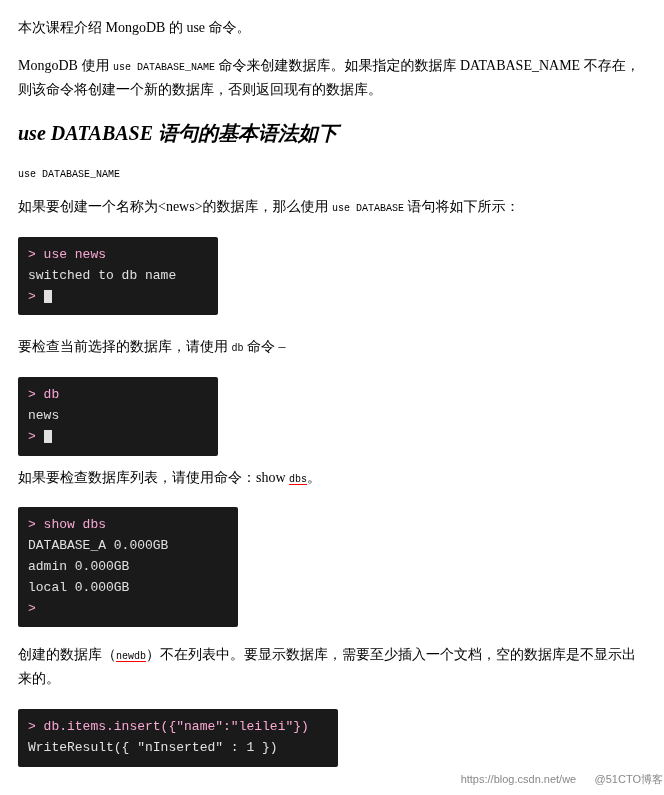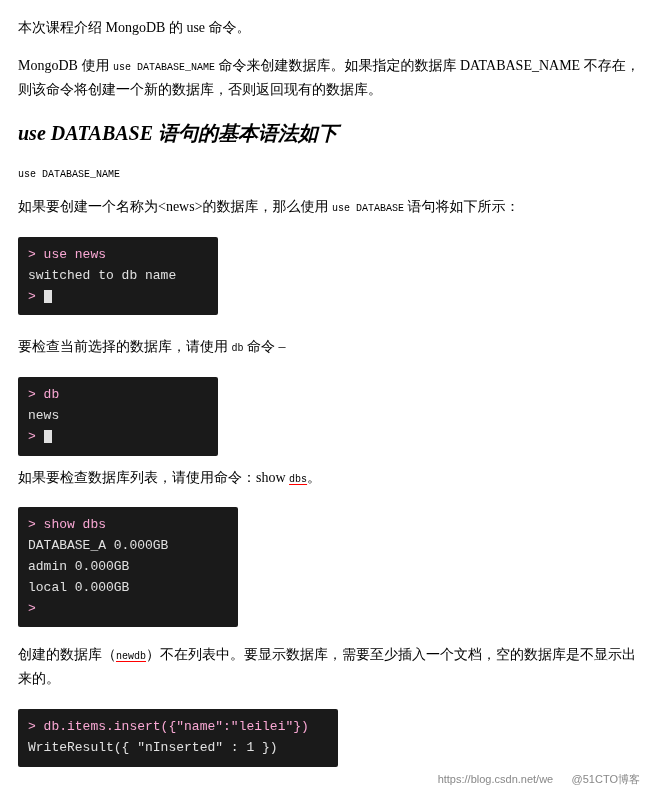--- a/index.html
+++ b/index.html
@@ -55,21 +55,21 @@
       vertical-align: middle;
     }
     .underline-red {
       text-decoration: underline;
       text-decoration-color: red;
       text-underline-offset: 2px;
     }
     .watermark {
       position: fixed;
       bottom: 8px;
-      right: 24px;
+      right: 1px;
       font-size: 11px;
       color: #888;
       font-family: Arial, sans-serif;
     }
     .show-dbs-terminal {
       min-width: 220px;
     }
   </style>
 </head>
 <body>

